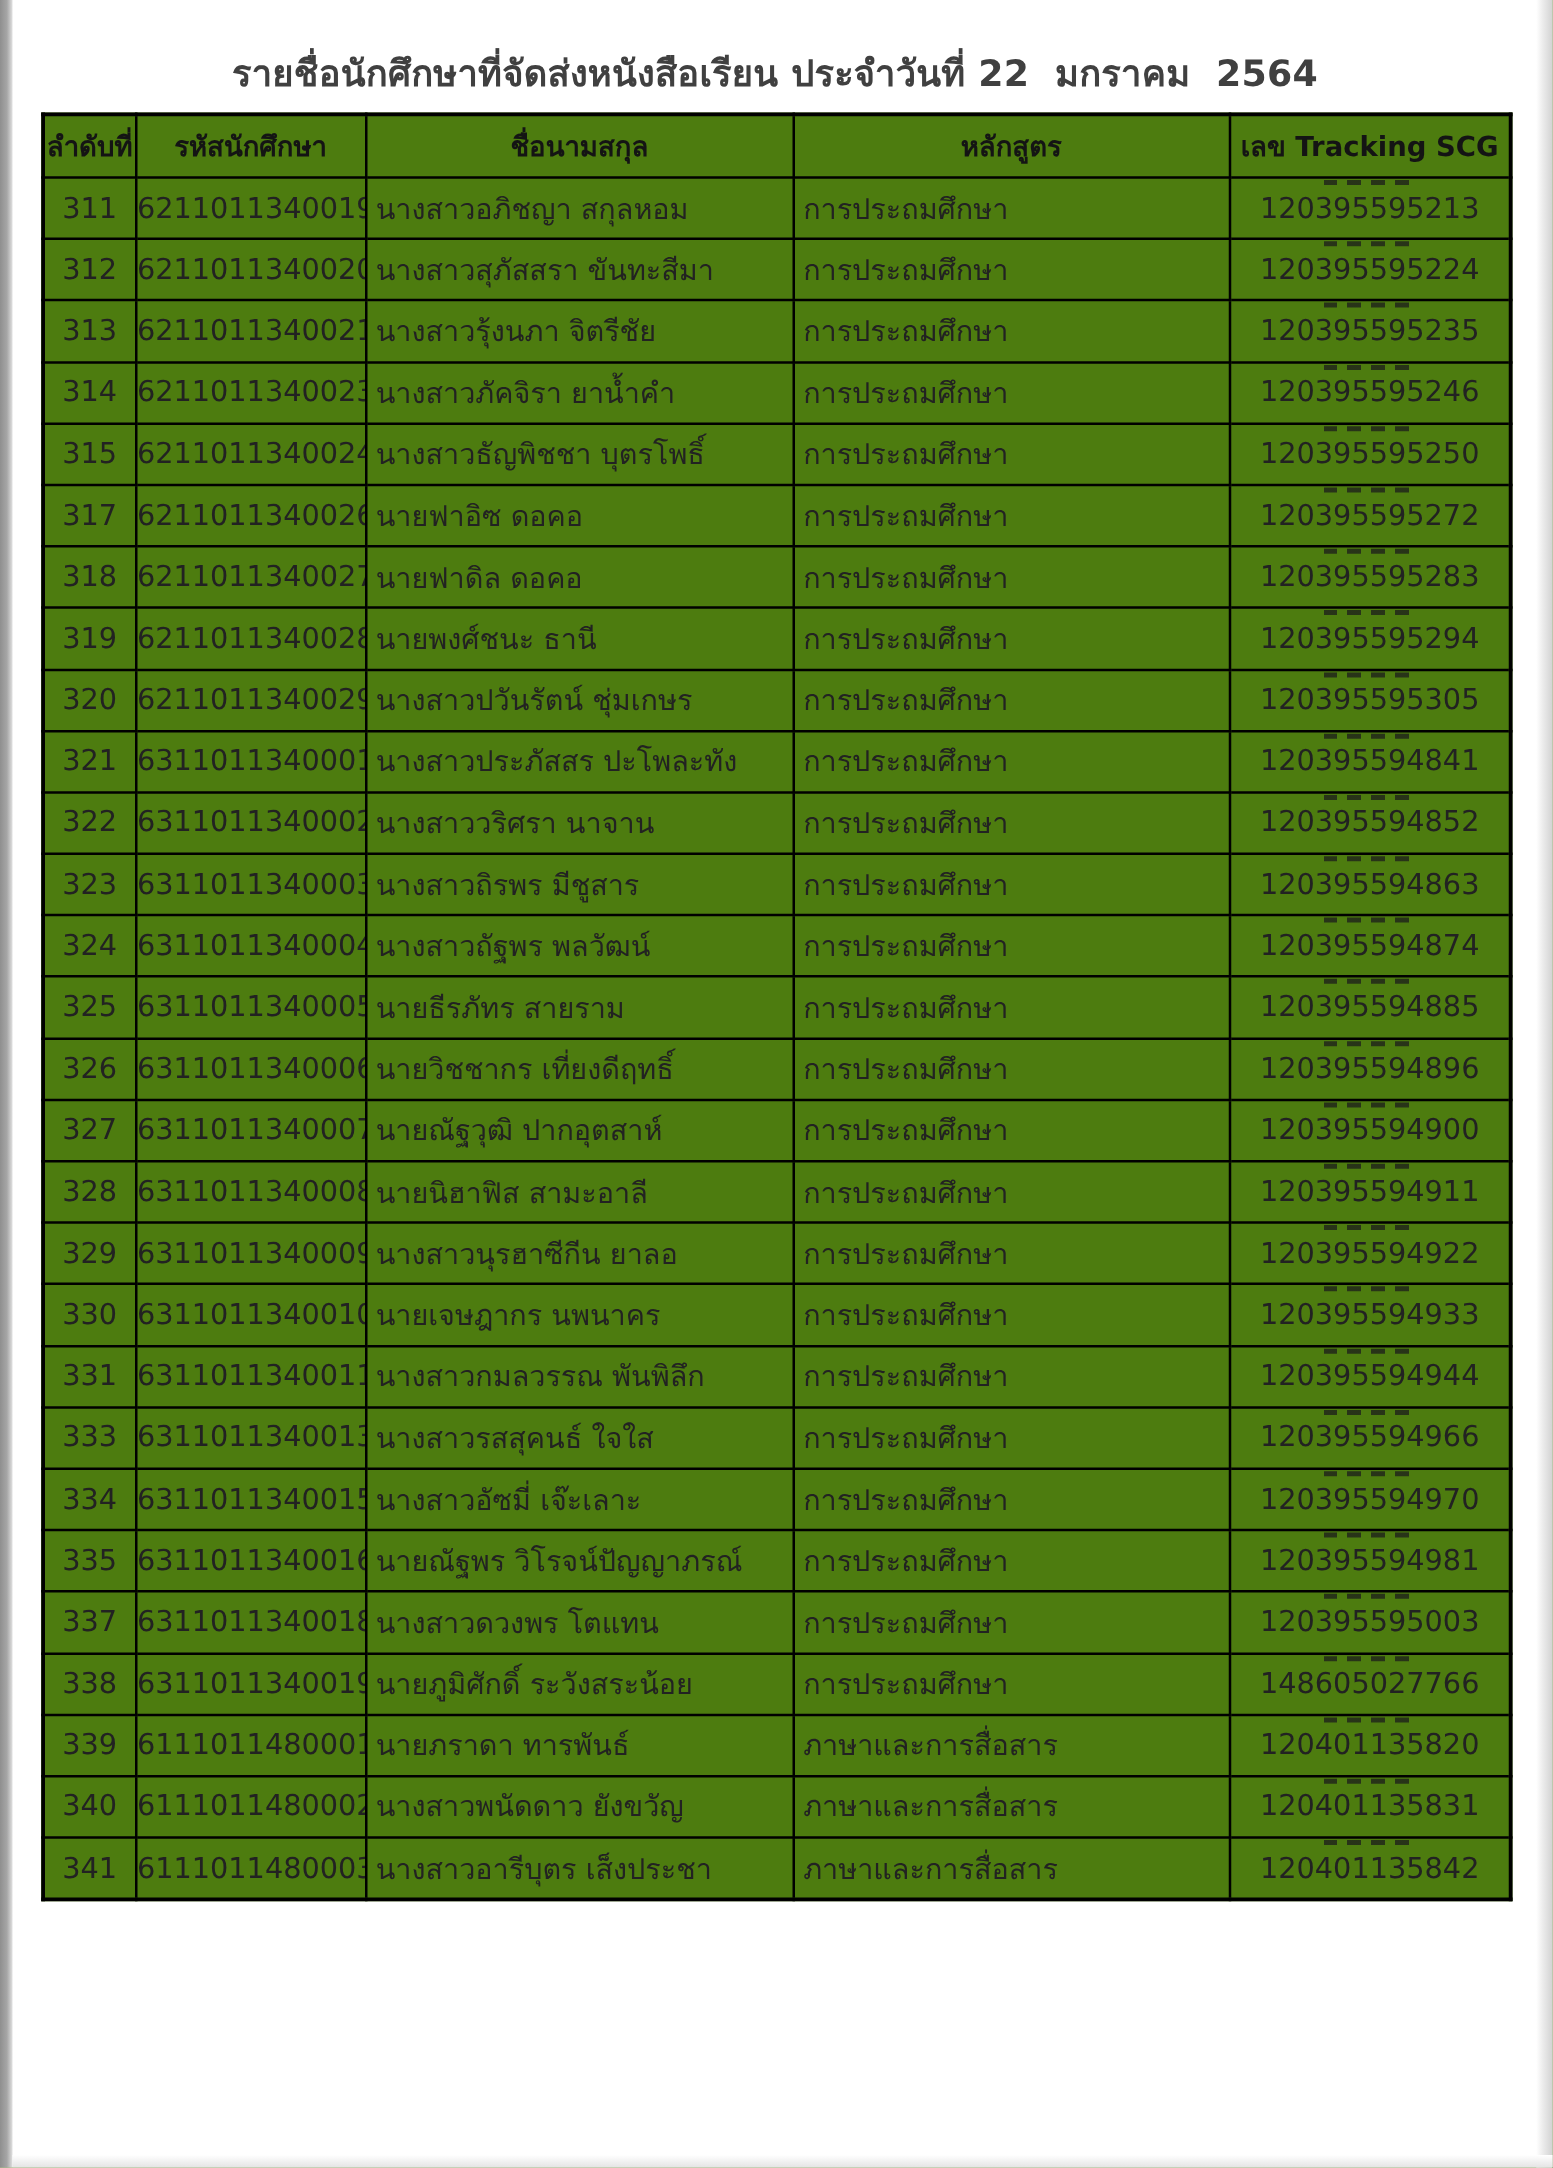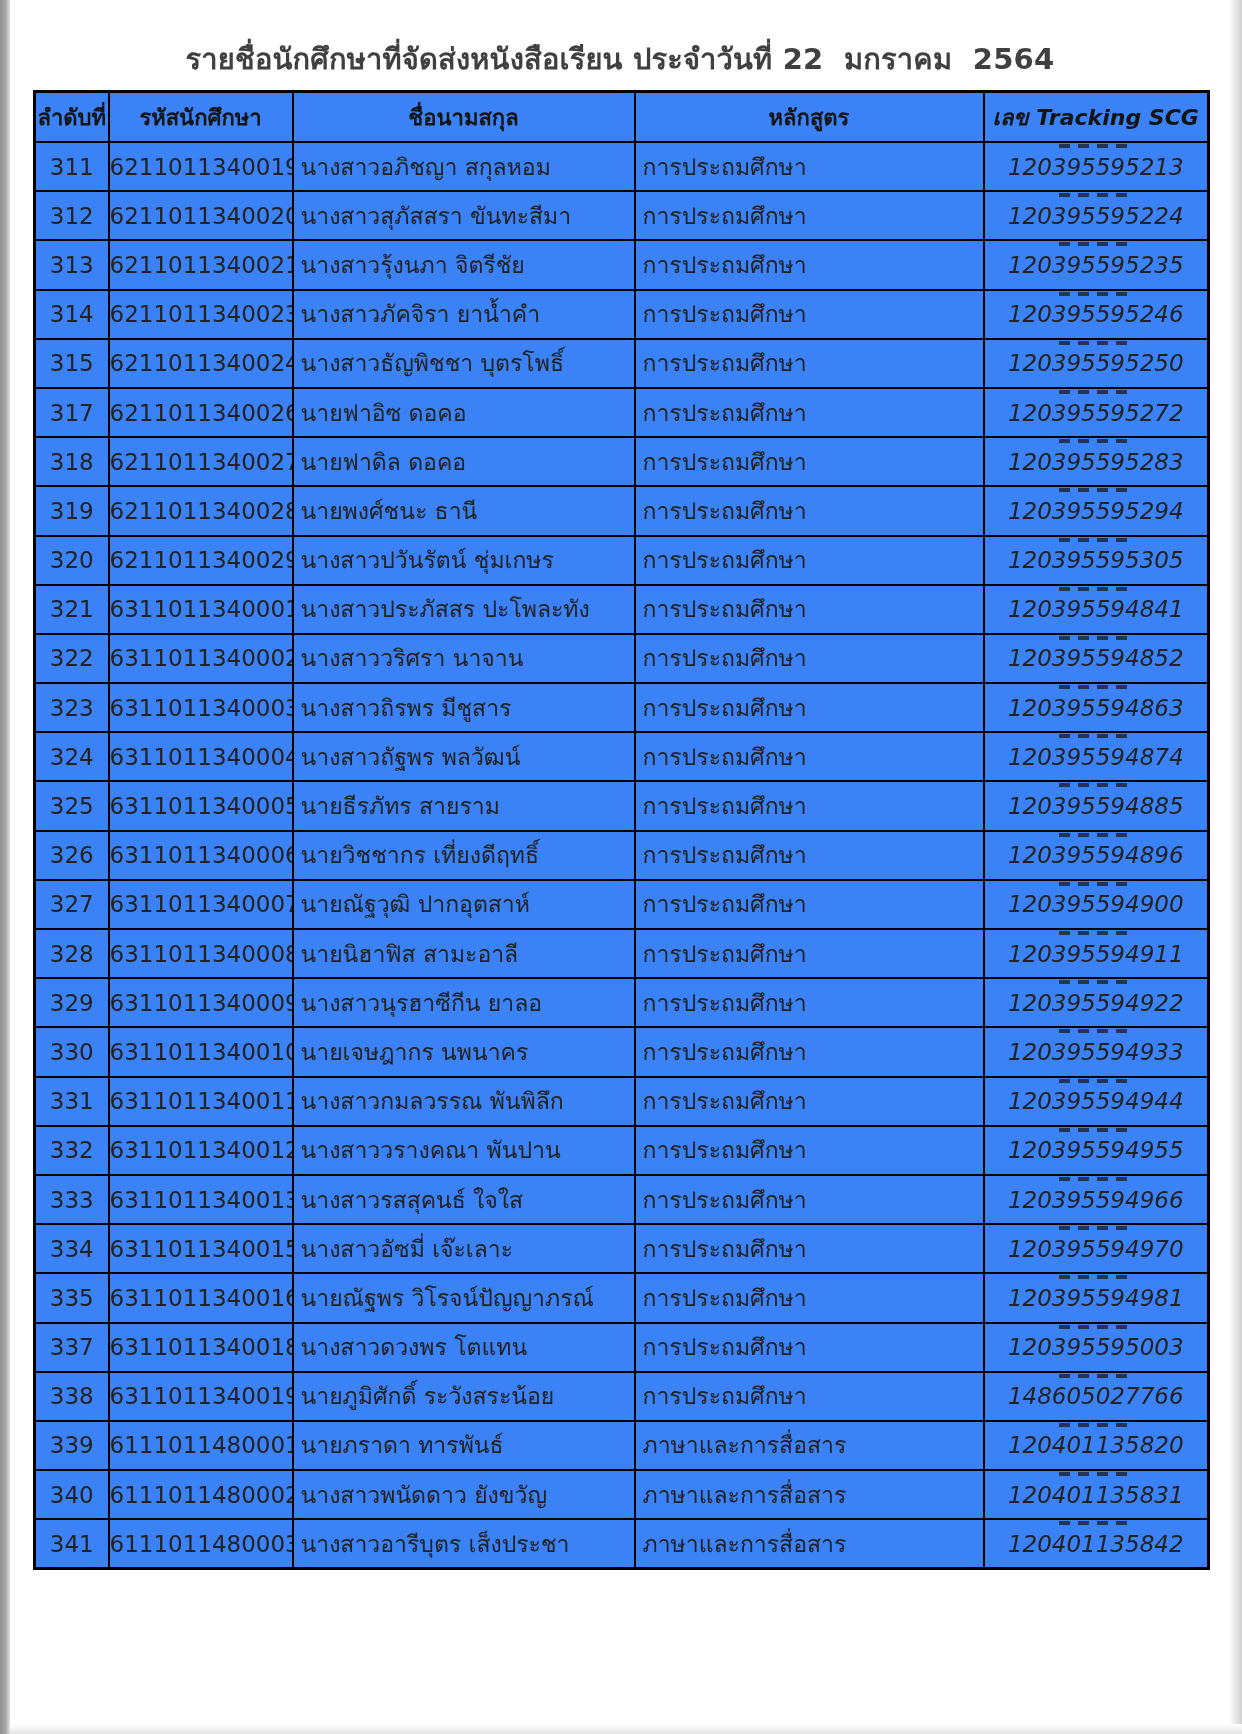--- a/index.html
+++ b/index.html
@@ -47,21 +47,21 @@
     white-space: pre;
   }
   table.roster {
     position: absolute;
     left: 33px;
     top: 90px;
     width: 1174px;
     border-collapse: collapse;
     table-layout: fixed;
     border: 3px solid #000;
-    background: #3b82f6;
+    background: #4d7c0f;
     padding-left: 35px;
   }
   col.c1 { width: 74px; }
   col.c2 { width: 184px; }
   col.c3 { width: 342px; }
   col.c4 { width: 349px; }
   col.c5 { width: 225px; }
   th, td {
     border: 2px solid #000;
     font-weight: normal;
@@ -82,21 +82,21 @@
     height: 47.2px;
   }
   td.cell-seq, td.cell-id, td.cell-track {
     text-align: center;
   }
   td.cell-name, td.cell-course {
     text-align: left;
     padding-left: 7px;
   }
   
-  th.cell-track, td.cell-track { position: relative; font-style: italic; }
+  th.cell-track, td.cell-track { position: relative; }
   td.cell-track::before,
   th.cell-track::before {
     content: "";
     position: absolute;
     top: 1px;
     left: 50%;
     transform: translateX(-50%);
     width: 74px;
     height: 4px;
     background: repeating-linear-gradient(90deg, #1b1b1b 0 11px, transparent 11px 19px);
@@ -268,27 +268,20 @@
         <td class="cell-track">120395594933</td>
       </tr>
       <tr>
         <td class="cell-seq">331</td>
         <td class="cell-id">6311011340011</td>
         <td class="cell-name">นางสาวกมลวรรณ พันพิลึก</td>
         <td class="cell-course">การประถมศึกษา</td>
         <td class="cell-track">120395594944</td>
       </tr>
       <tr>
-        <td class="cell-seq">332</td>
-        <td class="cell-id">6311011340012</td>
-        <td class="cell-name">นางสาววรางคณา พันปาน</td>
-        <td class="cell-course">การประถมศึกษา</td>
-        <td class="cell-track">120395594955</td>
-      </tr>
-      <tr>
         <td class="cell-seq">333</td>
         <td class="cell-id">6311011340013</td>
         <td class="cell-name">นางสาวรสสุคนธ์ ใจใส</td>
         <td class="cell-course">การประถมศึกษา</td>
         <td class="cell-track">120395594966</td>
       </tr>
       <tr>
         <td class="cell-seq">334</td>
         <td class="cell-id">6311011340015</td>
         <td class="cell-name">นางสาวอัซมี่ เจ๊ะเลาะ</td>

